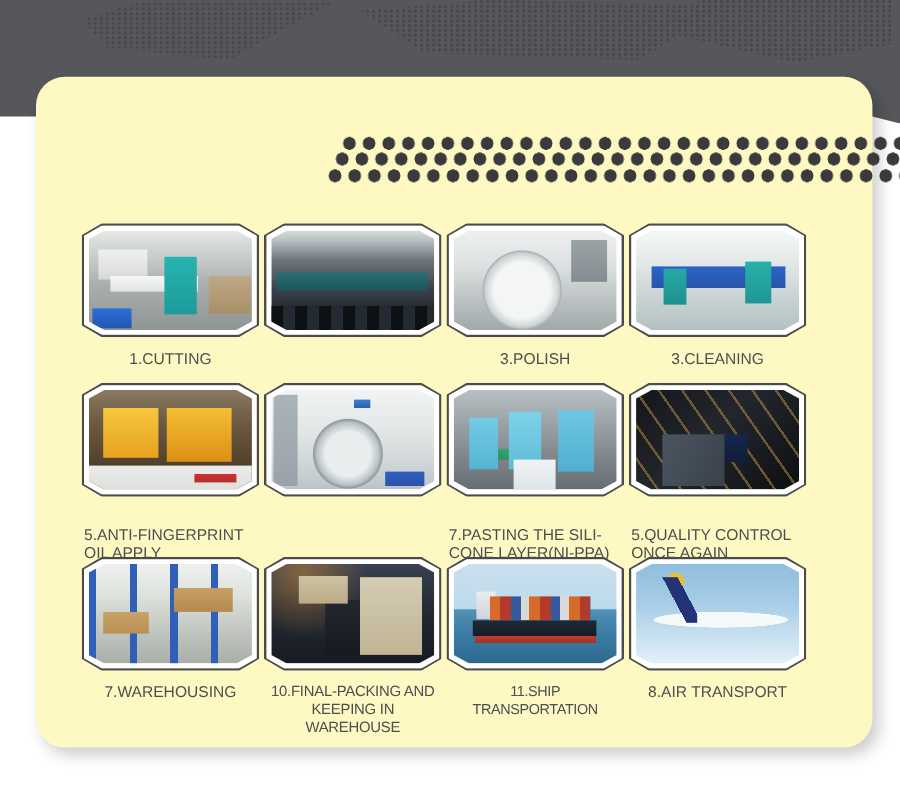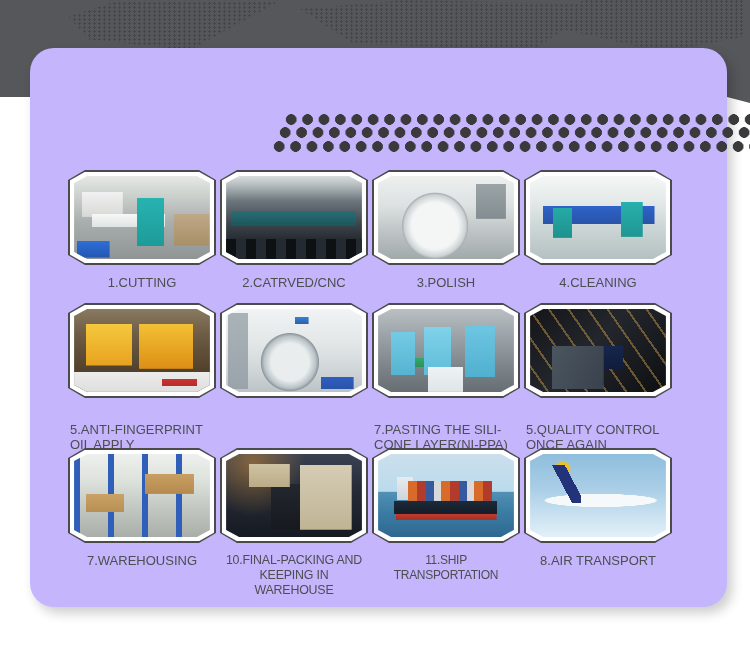--- a/index.html
+++ b/index.html
@@ -23,22 +23,22 @@
   }
   .tex1{left:68px;top:2px;width:210px;height:48px;
     clip-path:polygon(22% 0,100% 0,58% 100%,10% 78%,0 30%);}
   .tex2{left:300px;top:0;width:300px;height:50px;
     clip-path:polygon(0 18%,35% 0,100% 8%,78% 100%,18% 88%);}
   .tex3{left:560px;top:0;width:185px;height:52px;
     clip-path:polygon(12% 0,100% 0,100% 70%,55% 100%,0 55%);}
 
   
   .card{
-    position:absolute;left:30px;top:48px;width:697px;height:559px;
-    background:#c4b5fd;border-radius:24px;
+    position:absolute;left:30px;top:64px;width:697px;height:559px;
+    background:#fef9c3;border-radius:24px;
     box-shadow:5px 6px 12px rgba(0,0,0,0.20);
     z-index:10;
   }
 
   
   .dots{position:absolute;left:271px;top:114px;right:0;z-index:30;}
   .dots .r{
     height:11px;margin-bottom:2.4px;
     background-image:radial-gradient(circle closest-side,#3a3a3c 93%,rgba(58,58,60,0) 100%);
     background-size:16.4px 11px;background-repeat:repeat-x;
@@ -164,37 +164,36 @@
         </div>
       </div>
       <div class="caption">1.CUTTING</div>
     </div>
     <div class="cell">
       <div class="frame">
         <div class="frame-inner">
           <div class="photo p2"></div>
         </div>
       </div>
-      <div class="caption">2.CATRVED/CNC</div>
     </div>
     <div class="cell">
       <div class="frame">
         <div class="frame-inner">
           <div class="photo p3"></div>
         </div>
       </div>
       <div class="caption">3.POLISH</div>
     </div>
     <div class="cell">
       <div class="frame">
         <div class="frame-inner">
           <div class="photo p4"></div>
         </div>
       </div>
-      <div class="caption">4.CLEANING</div>
+      <div class="caption">3.CLEANING</div>
     </div>
   </div>
 
   <div class="row row2">
     <div class="cell">
       <div class="frame">
         <div class="frame-inner">
           <div class="photo p5"></div>
         </div>
       </div>

